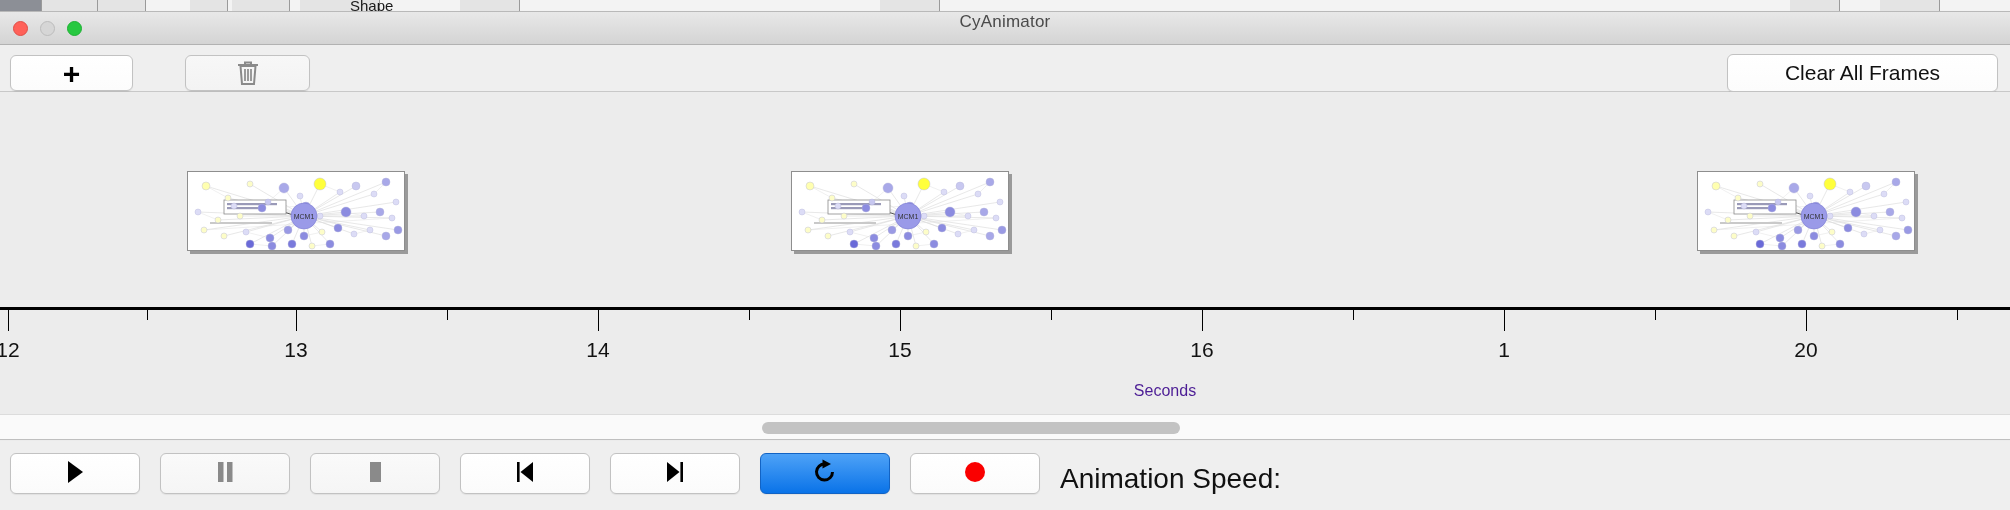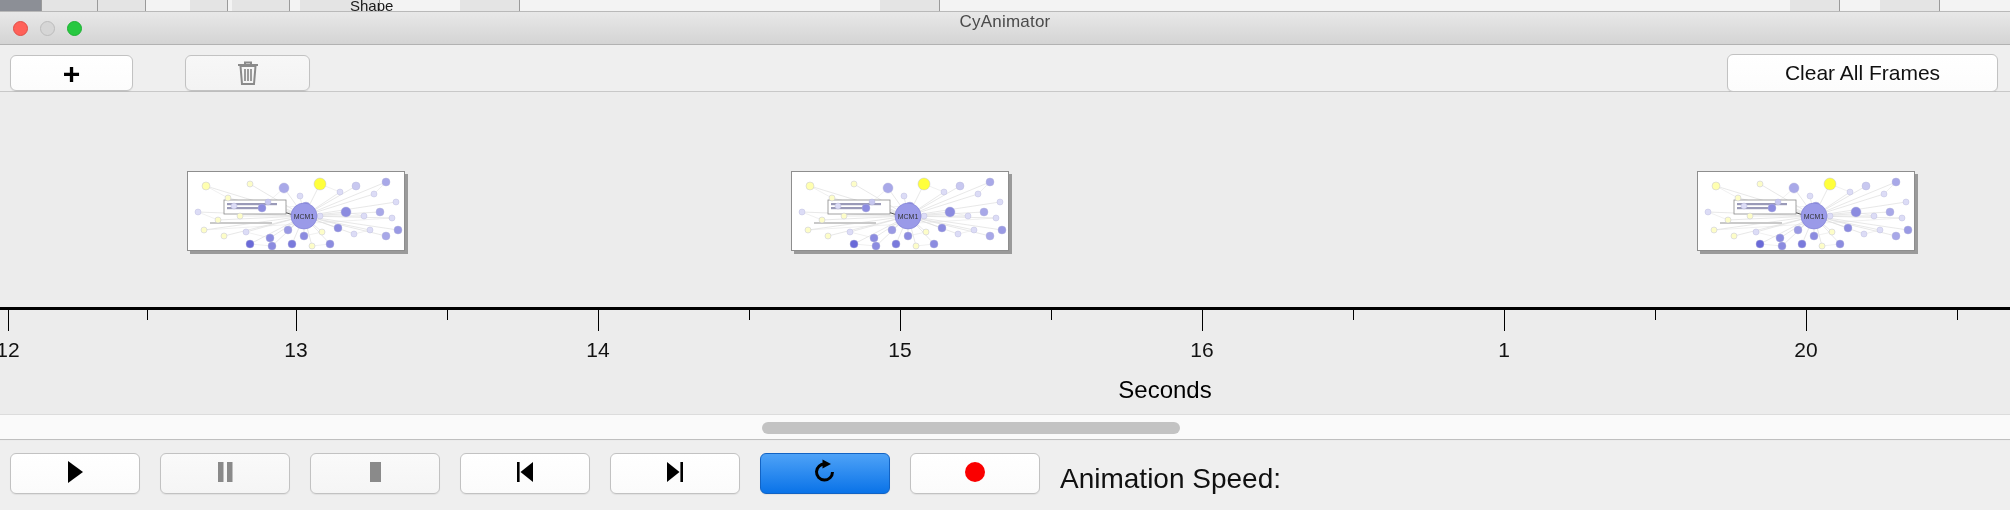--- a/index.html
+++ b/index.html
@@ -101,23 +101,23 @@
   }
   .tick.major { height: 21px; }
   .tick.minor { height: 10px; }
   .tick-label {
     position: absolute; top: 246px;
     font-size: 21px; color: #111;
     transform: translateX(-50%);
     white-space: nowrap;
   }
   .axis-title {
-    position: absolute; top: 284px; left: 1165px;
+    position: absolute; top: 290px; left: 1165px;
     transform: translateX(-50%);
-    font-size: 24px; color: #000000;
+    font-size: 16px; color: #4c1d95;
   }
 
   
   .hscroll {
     position: absolute; left: 0; top: 414px; width: 2010px; height: 26px;
     background: #fafafa;
     border-top: 1px solid #dcdcdc;
     border-bottom: 1px solid #bfbfbf;
   }
   .hscroll-thumb {

